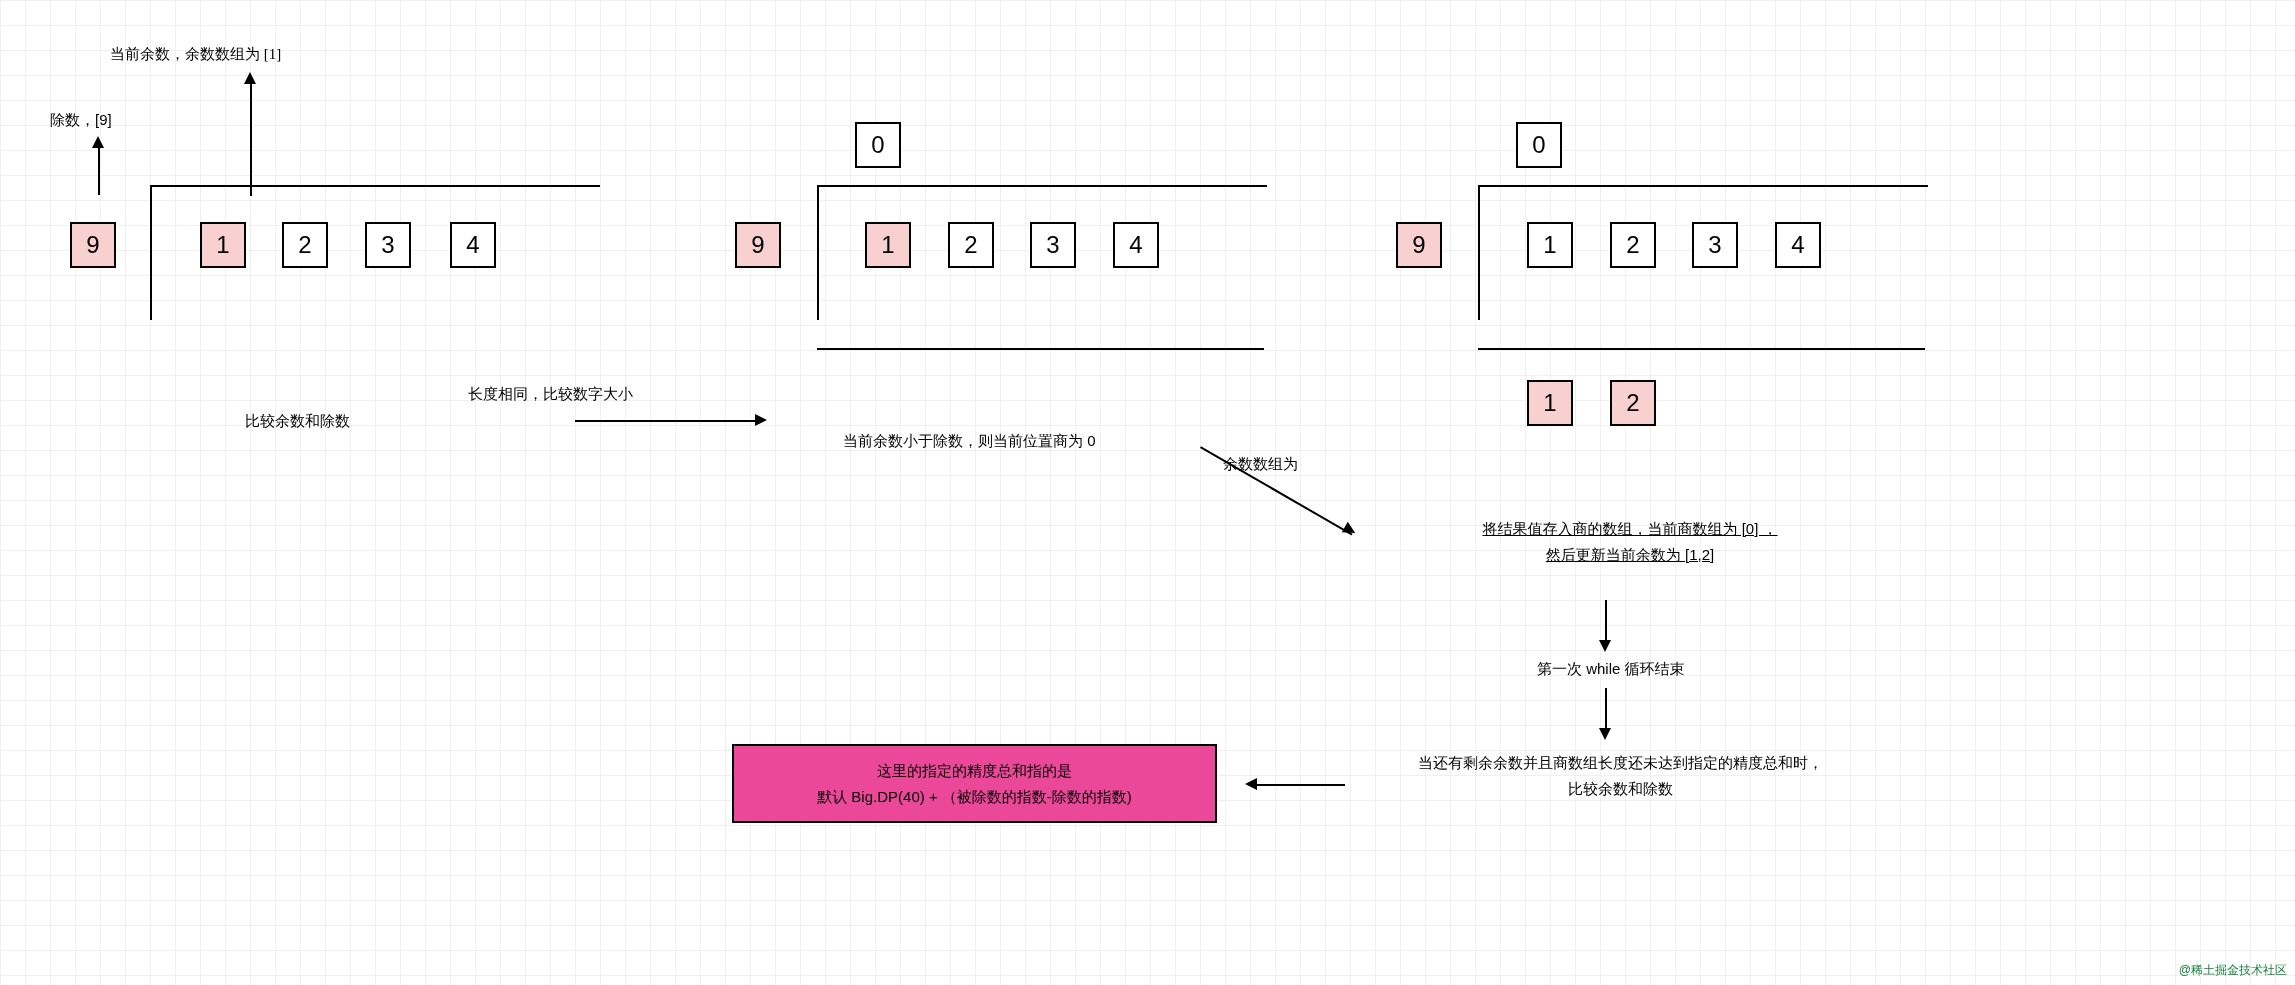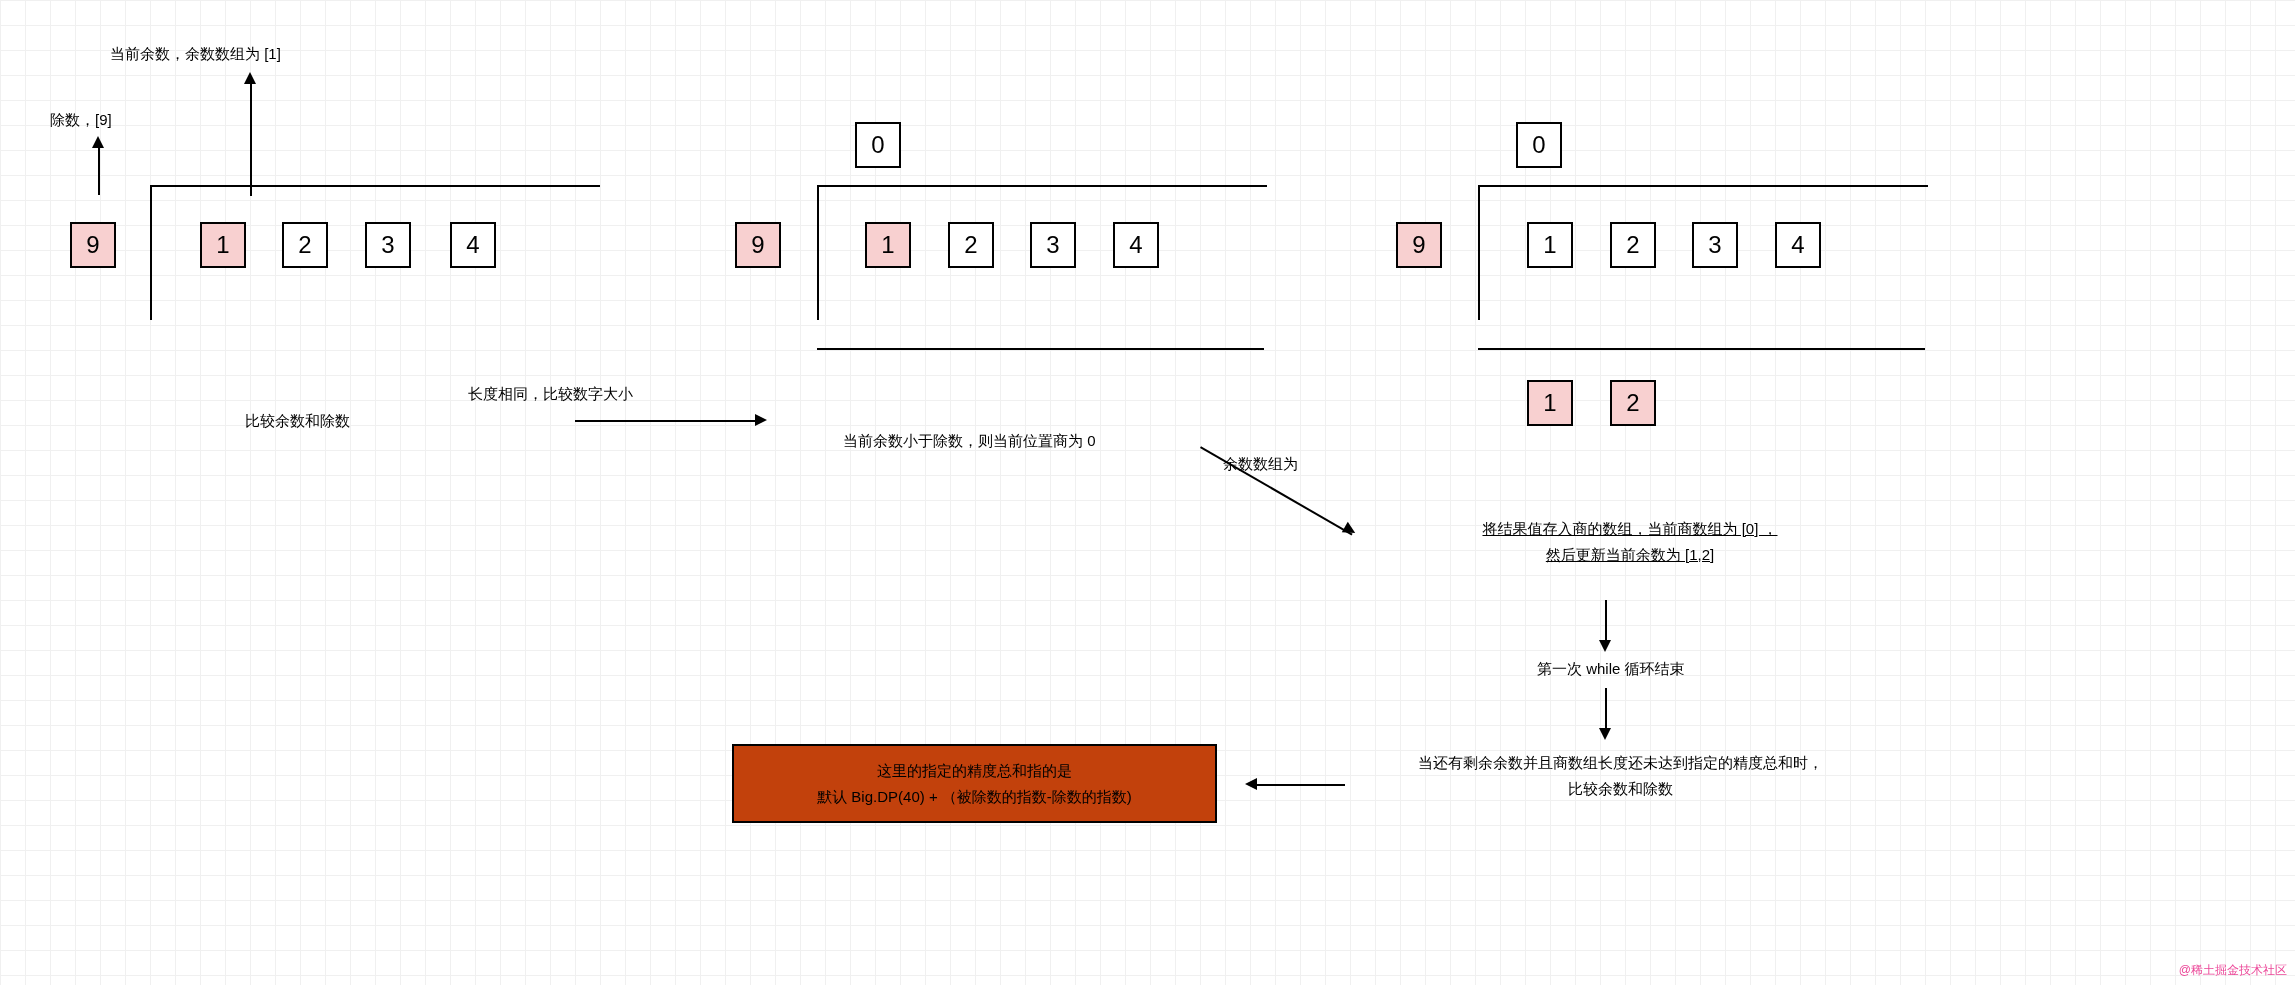--- a/index.html
+++ b/index.html
@@ -84,45 +84,45 @@
     .diag-line {
       position: absolute;
       width: 2px;
       background: #000;
       transform-origin: top left;
     }
     .box {
       position: absolute;
       border: 2px solid #000;
       padding: 12px 20px;
-      background: #c2410c;
+      background: #ec4899;
       text-align: center;
       line-height: 1.7;
       font-size: 15px;
     }
     .center-text {
       text-align: center;
       line-height: 1.7;
     }
     .watermark {
       position: absolute;
       right: 8px;
       bottom: 6px;
-      color: #ec4899;
+      color: #15803d;
       font-size: 12px;
     }
   </style>
 </head>
 <body>
 
 <div class="label" style="left:50px;top:111px;">除数，[9]</div>
 <div class="vline" style="left:98px;top:140px;height:55px;"></div>
 <div class="arrow-up" style="left:92px;top:136px;"></div>
 
-<div class="label" style="left:110px;top:45px;">当前余数，余数数组为 [1]</div>
+<div class="label" style="left:110px;top:45px;font-family:Liberation Serif, serif;">当前余数，余数数组为 [1]</div>
 <div class="vline" style="left:250px;top:76px;height:120px;"></div>
 <div class="arrow-up" style="left:244px;top:72px;"></div>
 
 <div class="vline" style="left:150px;top:185px;height:135px;"></div>
 <div class="hline" style="left:150px;top:185px;width:450px;"></div>
 
 <div class="cell cell-pink" style="left:70px;top:222px;">9</div>
 <div class="cell cell-pink" style="left:200px;top:222px;">1</div>
 <div class="cell" style="left:282px;top:222px;">2</div>
 <div class="cell" style="left:365px;top:222px;">3</div>

